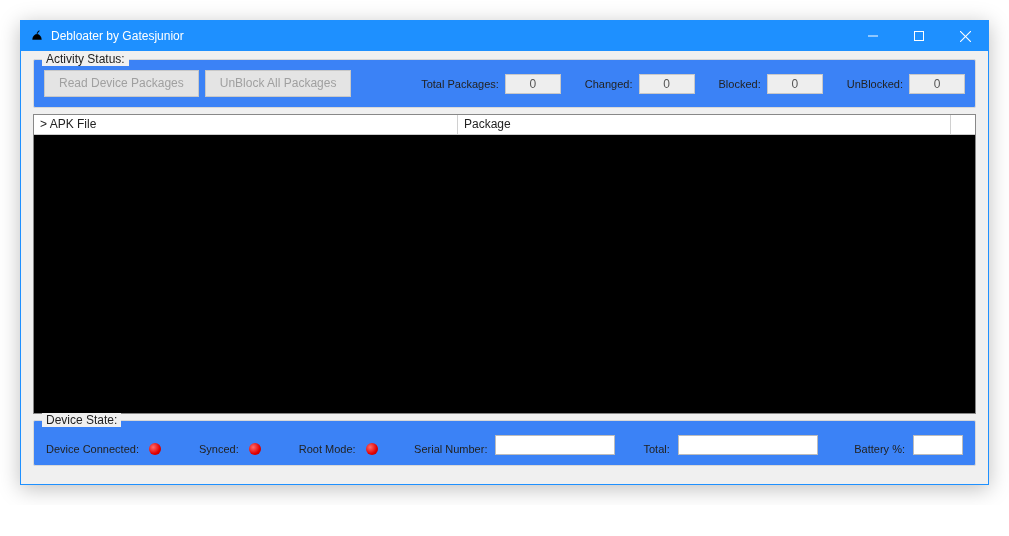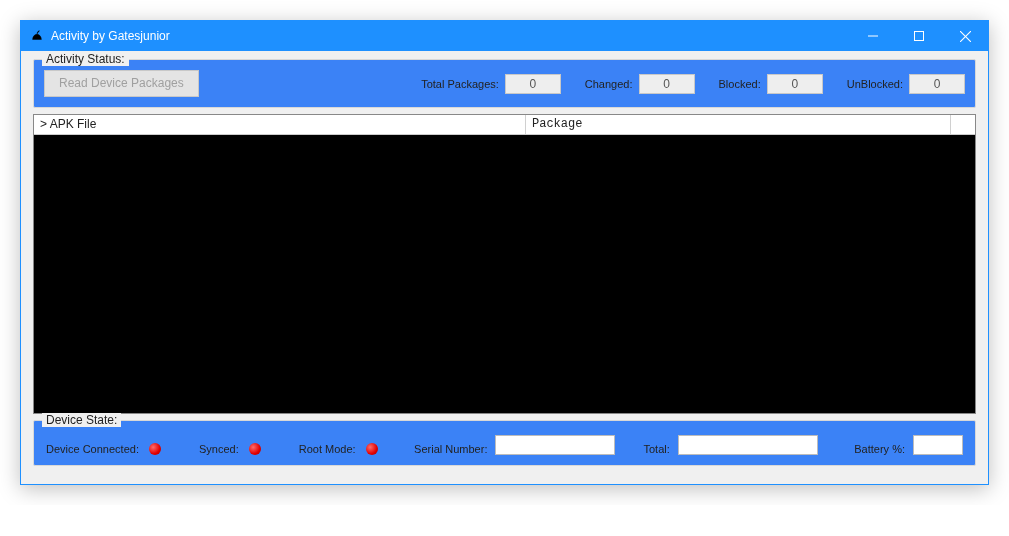--- a/index.html
+++ b/index.html
@@ -95,22 +95,22 @@
       height: 20px;
       border-bottom: 1px solid #ccc;
     }
     .col {
       border-right: 1px solid #d0d0d0;
       padding: 2px 6px;
       font-size: 12px;
       color: #222;
       background: #fff;
     }
-    .col.apk { width: 492px; }
-    .col.pkg { flex: 1; font-family: Liberation Mono, monospace; }
+    .col.apk { width: 424px; }
+    .col.pkg { flex: 1; }
     .col.last { width: 24px; border-right: none; }
     .grid-body { flex: 1; background: #000; }
     .dev-row {
       display: flex;
       align-items: flex-end;
       gap: 8px;
       padding: 4px 2px 0 2px;
     }
     .dot {
       width: 12px; height: 12px; border-radius: 50%;
@@ -135,21 +135,21 @@
 </head>
 <body>
 
 <div class="window">
   <div class="titlebar">
     <span class="app-icon">
       <svg width="14" height="14" viewBox="0 0 16 16">
           <path d="M3 12 C3 8, 6 6, 8 6 C10 6, 13 8, 13 12 Z M8 6 C8 4, 9 2, 11 2" fill="#000" stroke="#000" stroke-width="0.5"></path>
         </svg>
     </span>
-    <span class="title-text">Activity by Gatesjunior</span>
+    <span class="title-text">Debloater by Gatesjunior</span>
     <span class="spacer"></span>
     <div class="win-btn">
       <svg width="10" height="10" viewBox="0 0 10 10">
           <line x1="0" y1="5" x2="10" y2="5" stroke-width="1"></line>
         </svg>
     </div>
     <div class="win-btn">
       <svg width="10" height="10" viewBox="0 0 10 10">
           <rect x="0.5" y="0.5" width="9" height="9" fill="none" stroke-width="1"></rect>
         </svg>
@@ -161,20 +161,21 @@
         </svg>
     </div>
   </div>
 
   <div class="client">
 
     <div class="group">
       <span class="group-legend">Activity Status:</span>
       <div class="activity-row">
         <button class="btn">Read Device Packages</button>
+        <button class="btn">UnBlock All Packages</button>
         <span class="flexgap"></span>
         <span class="lbl">Total Packages:</span>
         <span class="readout">0</span>
         <span class="gap-s"></span>
         <span class="lbl">Changed:</span>
         <span class="readout">0</span>
         <span class="gap-s"></span>
         <span class="lbl">Blocked:</span>
         <span class="readout">0</span>
         <span class="gap-s"></span>

